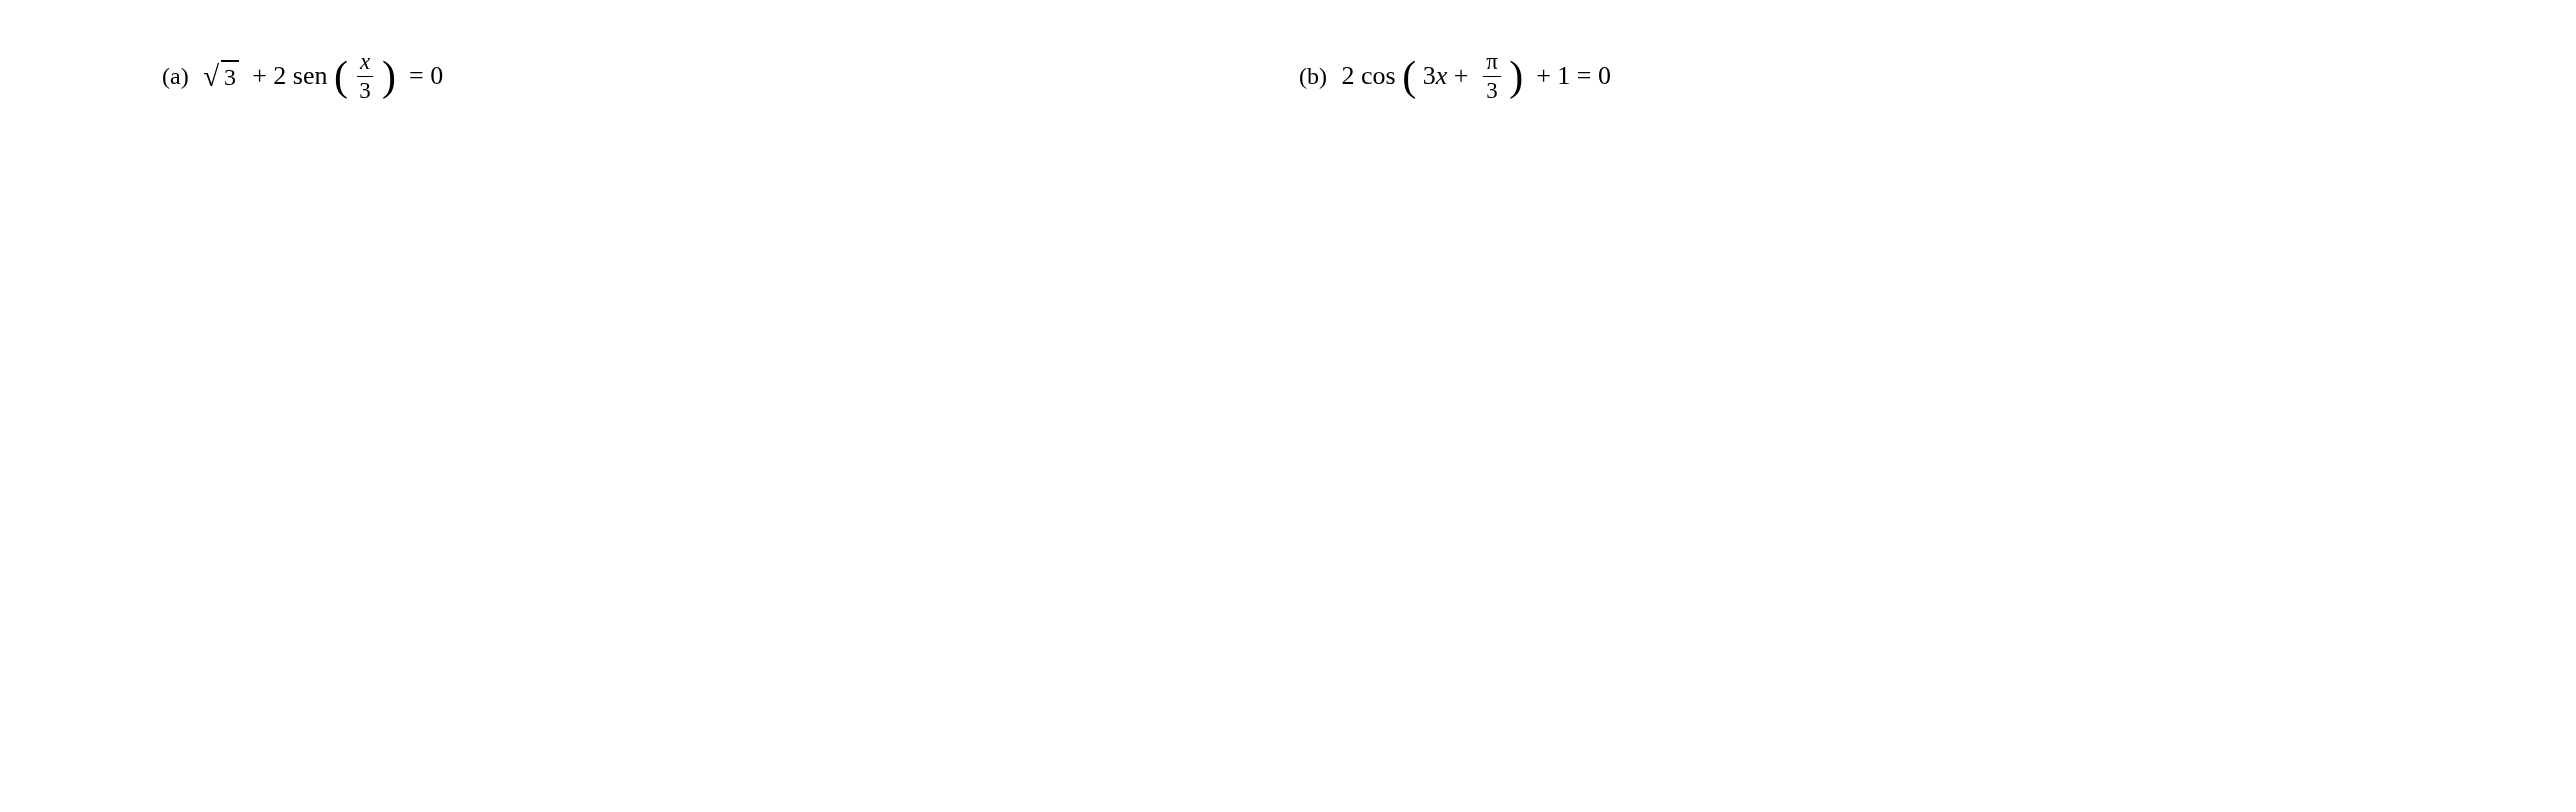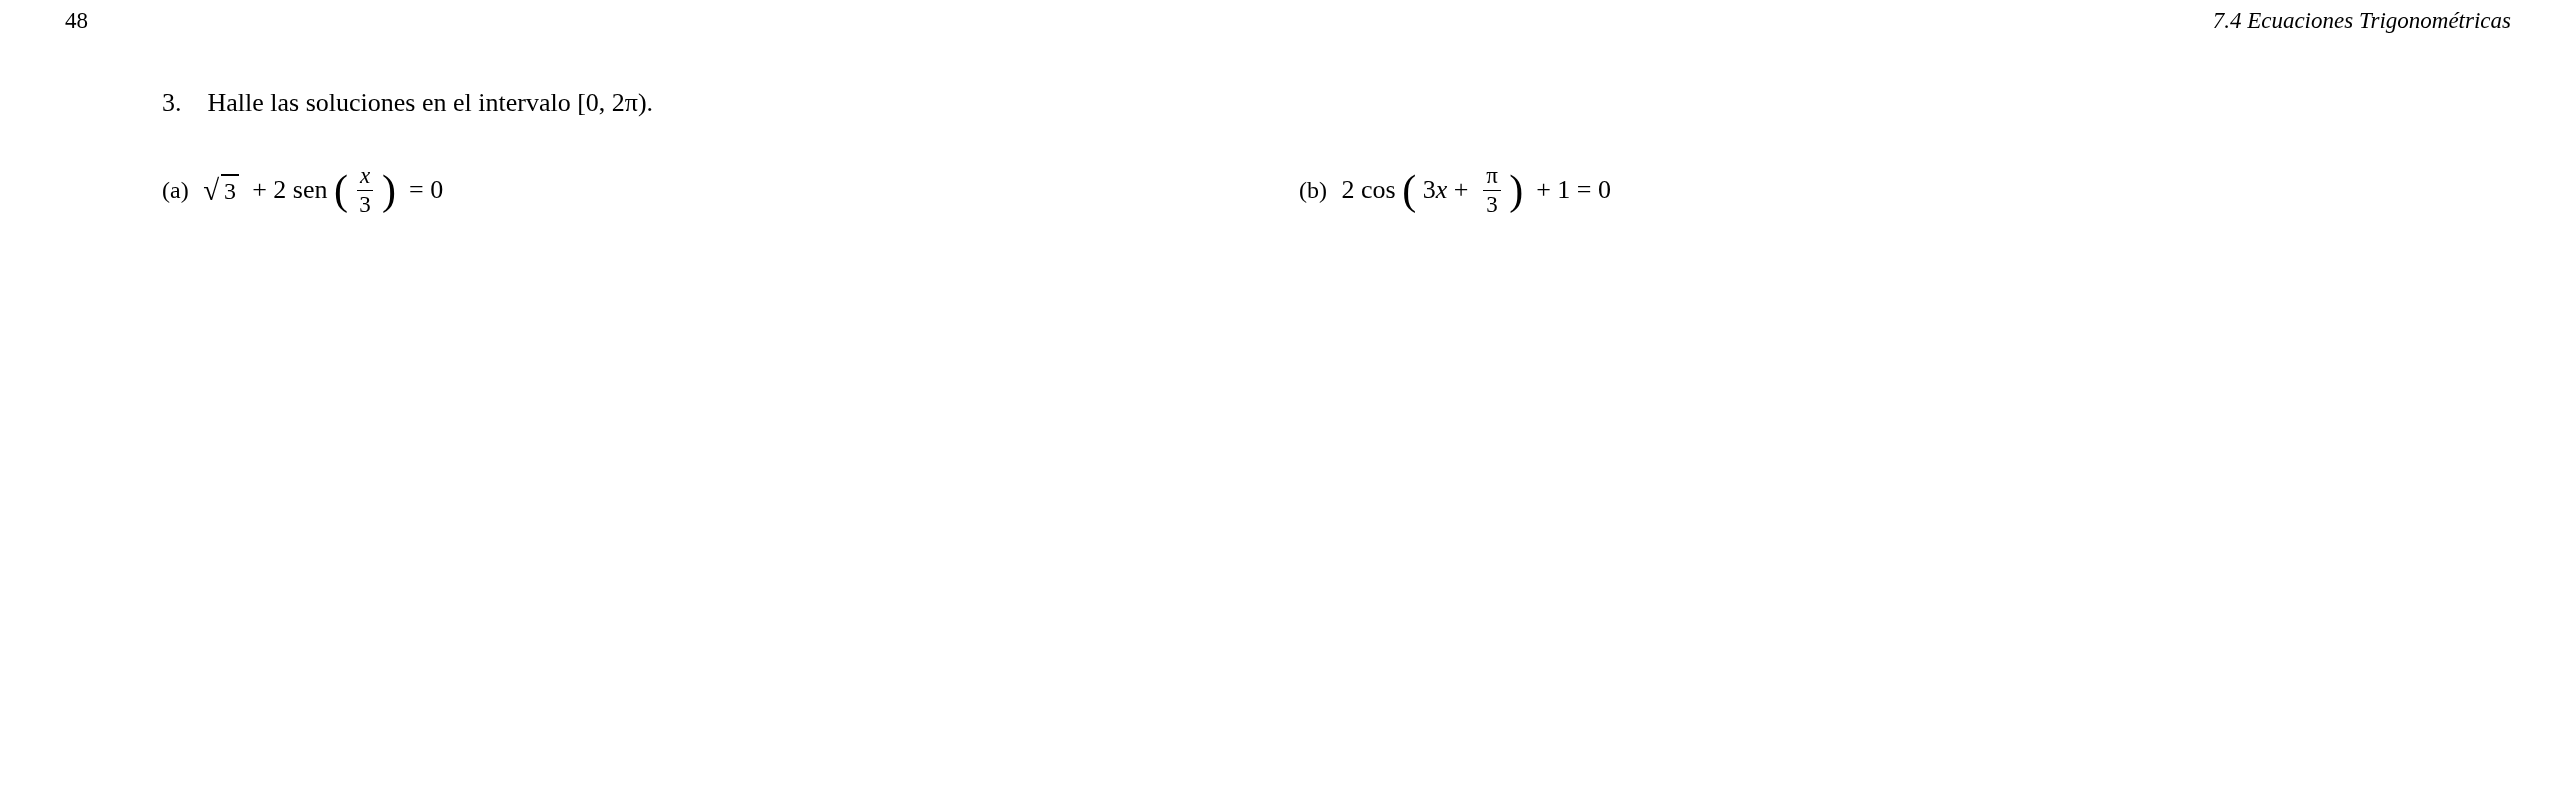--- a/index.html
+++ b/index.html
@@ -148,32 +148,23 @@
     .pi-frac-den {
       padding: 1.6px 3.2px 0 3.2px;
       line-height: 1.1;
     }
   </style>
 </head>
 <body>
 
 <div class="page-container">
 
-  <div class="header-row">
-    <span class="page-number">48</span>
-    <span class="chapter-title">7.4 Ecuaciones Trigonométricas</span>
-  </div>
 
   <div class="content-area">
 
-    <div class="problem-title">
-      <span>3.</span>
-      &nbsp;&nbsp;
-      <span>Halle las soluciones en el intervalo [0,&nbsp;2π).</span>
-    </div>
 
     <div class="parts-row">
 
       <div class="part part-a">
         <span class="part-label">(a)</span>
         <span class="math-expression">
 
           <span class="sqrt-wrapper">
             <span class="sqrt-symbol">√</span>
               <span class="sqrt-content">3</span>

